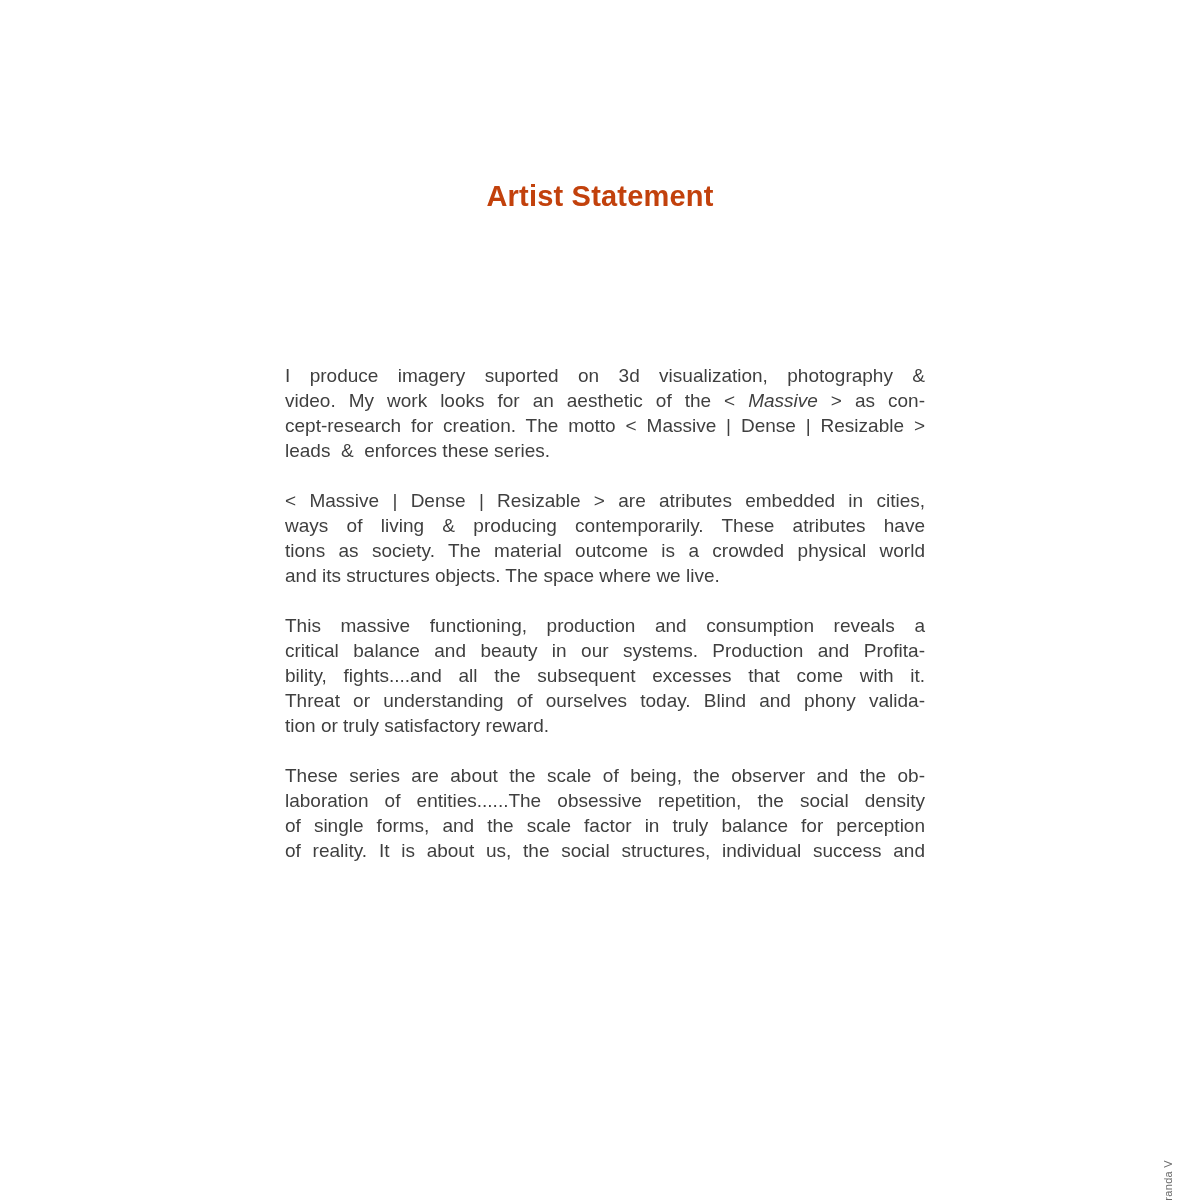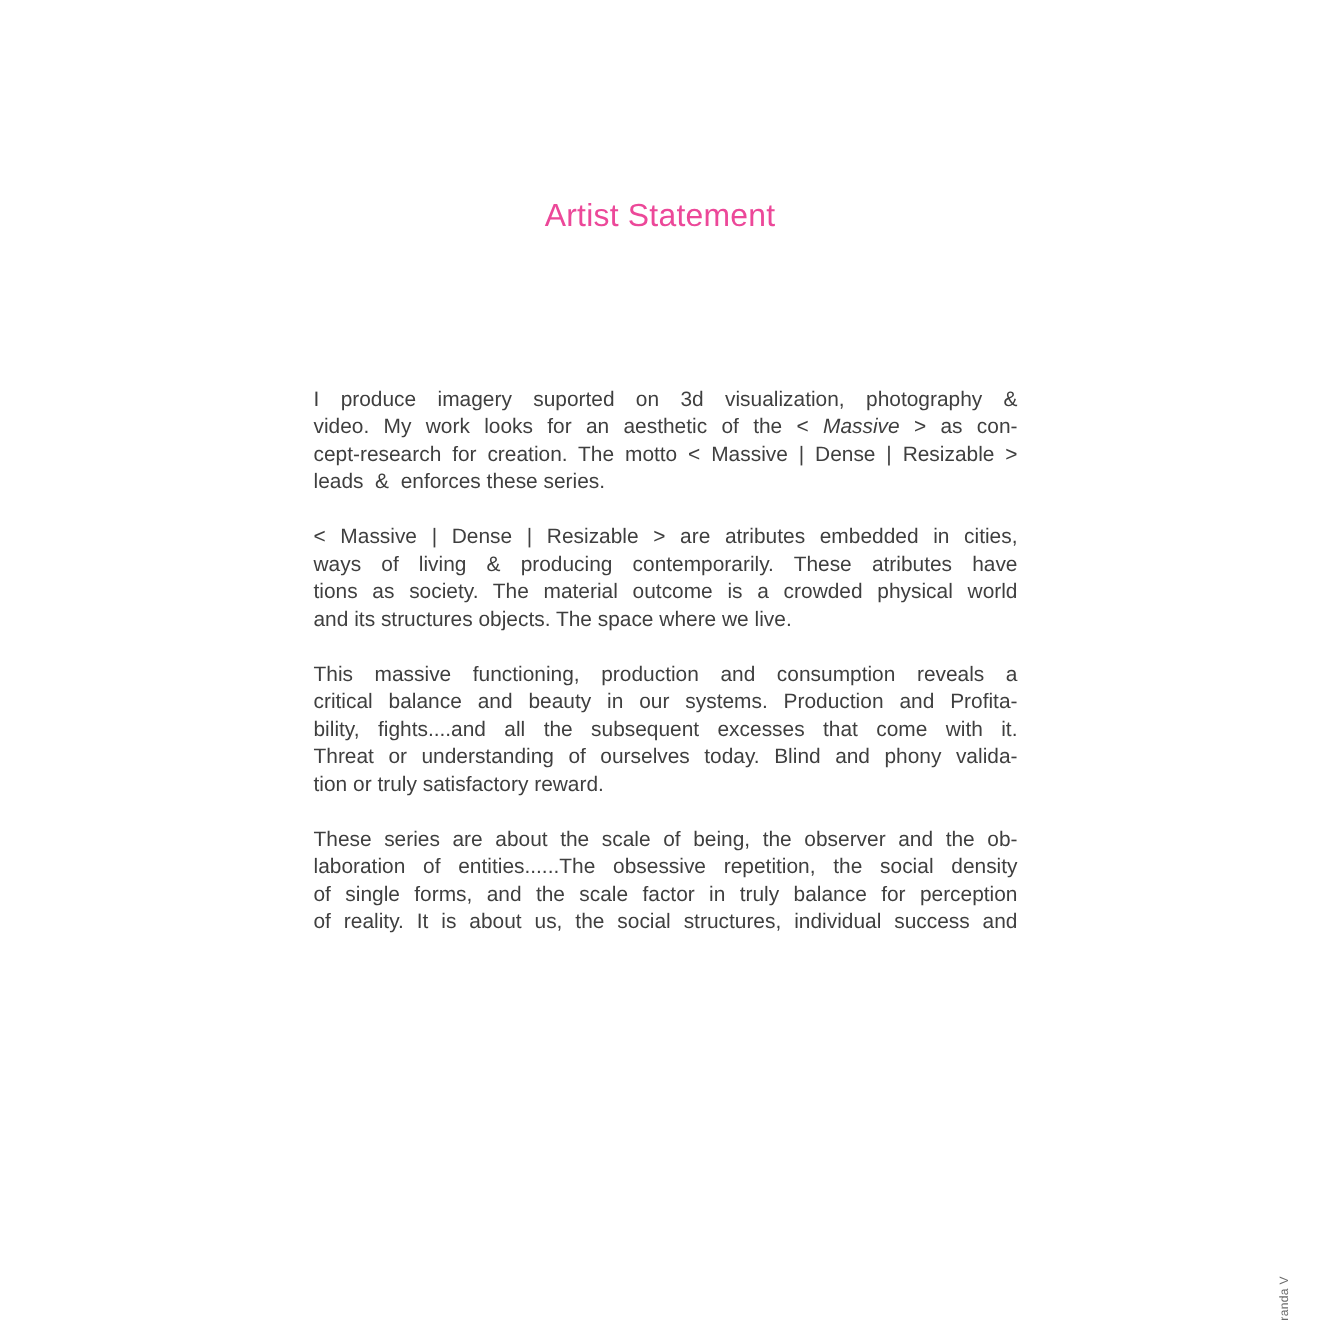--- a/index.html
+++ b/index.html
@@ -20,36 +20,36 @@
     background: #ffffff;
   }
   .title {
     position: absolute;
     top: 180px;
     left: 0;
     width: 1200px;
     margin: 0;
     text-align: center;
     font-size: 29px;
-    font-weight: 400;
-    color: #ec4899;
+    font-weight: 700;
+    color: #c2410c;
     letter-spacing: 0.2px;
   }
   .statement {
     position: absolute;
     top: 351px;
     left: 285px;
     width: 640px;
     color: #3f3f3f;
     font-size: 19px;
     line-height: 25px;
     font-weight: 400;
   }
   .para {
-    margin: 0 0 25px 0;
+    margin: 12px 0 25px 0;
   }
   .line {
     text-align: justify;
     text-align-last: justify;
   }
   .line.last {
     text-align: justify;
     text-align-last: left;
     white-space: pre-wrap;
   }

